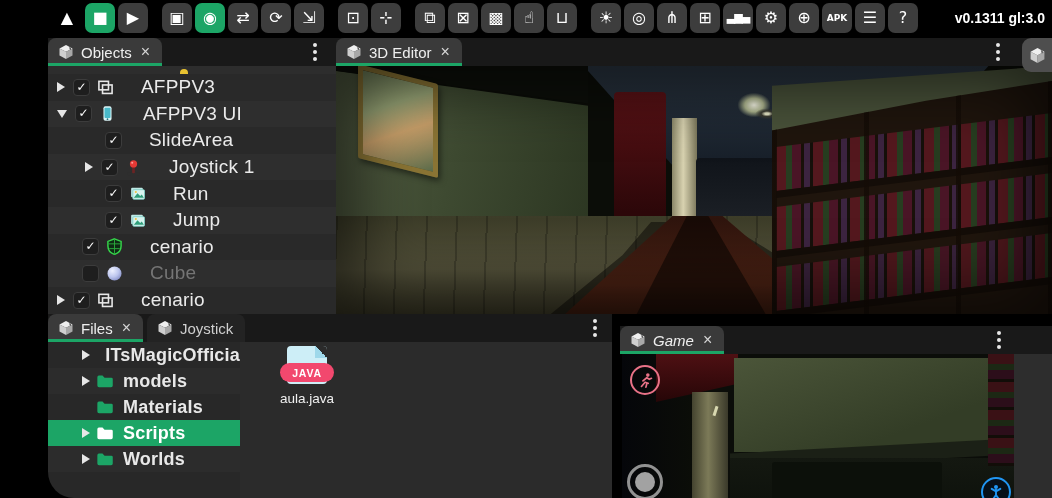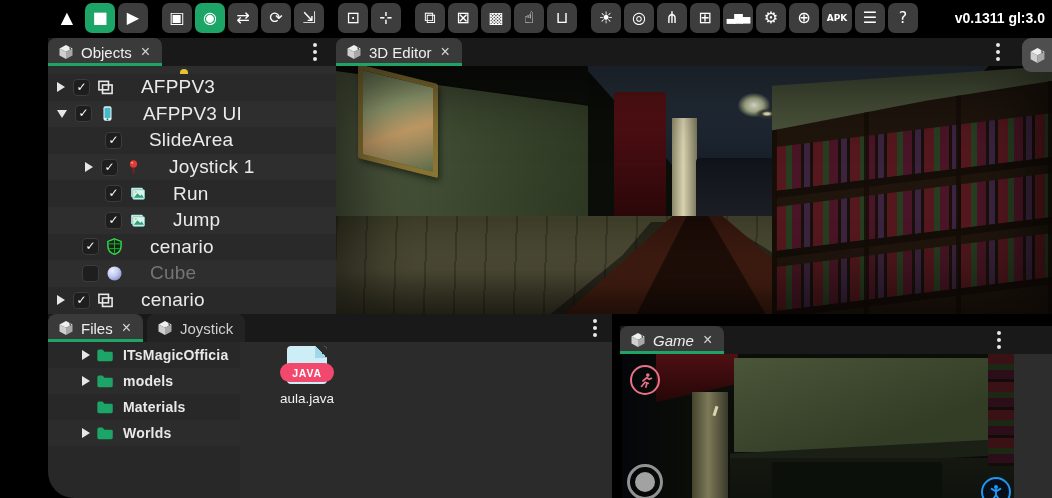--- a/index.html
+++ b/index.html
@@ -107,21 +107,21 @@
   
   #files{left:48px;top:314px;width:564px;height:184px;}
   #files .kebab{right:10px;}
   #files .content{display:flex;height:156px;border-bottom-left-radius:26px;overflow:hidden;}
   #ftree{width:192px;background:#282828;flex:0 0 auto;}
   .frow{height:26px;display:flex;align-items:center;box-sizing:border-box;padding-left:34px;cursor:pointer;}
   .frow.odd{background:#2c2c2c;} .frow.even{background:#282828;}
   .frow .arr{margin-right:6px;}
   .frow .noarr{width:14px;flex:0 0 auto;}
   .frow .ic{margin-right:9px;color:var(--green);}
-  .flabel{font-size:14px;font-weight:bold;color:#e8e8e8;letter-spacing:.2px;}
+  .flabel{font-size:18px;font-weight:bold;color:#e8e8e8;letter-spacing:.2px;}
   .frow.sel{background:var(--green);} .frow.sel .ic{color:#fff;} .frow.sel .flabel{color:#fff;}
   #fgrid{flex:1;background:#2b2b2b;position:relative;}
   .fitem{position:absolute;left:22px;top:4px;width:90px;display:flex;flex-direction:column;align-items:center;cursor:pointer;}
   .doc{position:relative;width:40px;height:38px;background:#cdeef7;border-radius:4px;}
   .fold{position:absolute;top:0;right:0;width:12px;height:12px;
         background:linear-gradient(225deg,#2b2b2b 0 50%,#9ed8ea 50% 100%);border-radius:0 4px 0 0;}
   .badge{position:absolute;left:-7px;right:-7px;top:17px;height:19px;border-radius:9.5px;background:var(--pink);
          color:#fff;font-size:10.5px;font-weight:bold;letter-spacing:.8px;display:flex;align-items:center;justify-content:center;}
   .fname{margin-top:7px;font-size:13.5px;color:#f0f0f0;}
 
@@ -462,20 +462,27 @@
           </svg>
           <span class="flabel">models</span>
         </div>
         <div class="frow even">
           <span class="noarr"></span>
           <svg class="ic" width="18" height="18">
             <use href="#sym-folder"></use>
           </svg>
           <span class="flabel">Materials</span>
         </div>
+        <div class="frow sel odd">
+          <span class="arr arr-r"></span>
+          <svg class="ic" width="18" height="18">
+            <use href="#sym-folder"></use>
+          </svg>
+          <span class="flabel">Scripts</span>
+        </div>
         <div class="frow odd">
           <span class="arr arr-r"></span>
           <svg class="ic" width="18" height="18">
             <use href="#sym-folder"></use>
           </svg>
           <span class="flabel">Worlds</span>
         </div>
       </div>
     <div id="fgrid">
         <div class="fitem">

